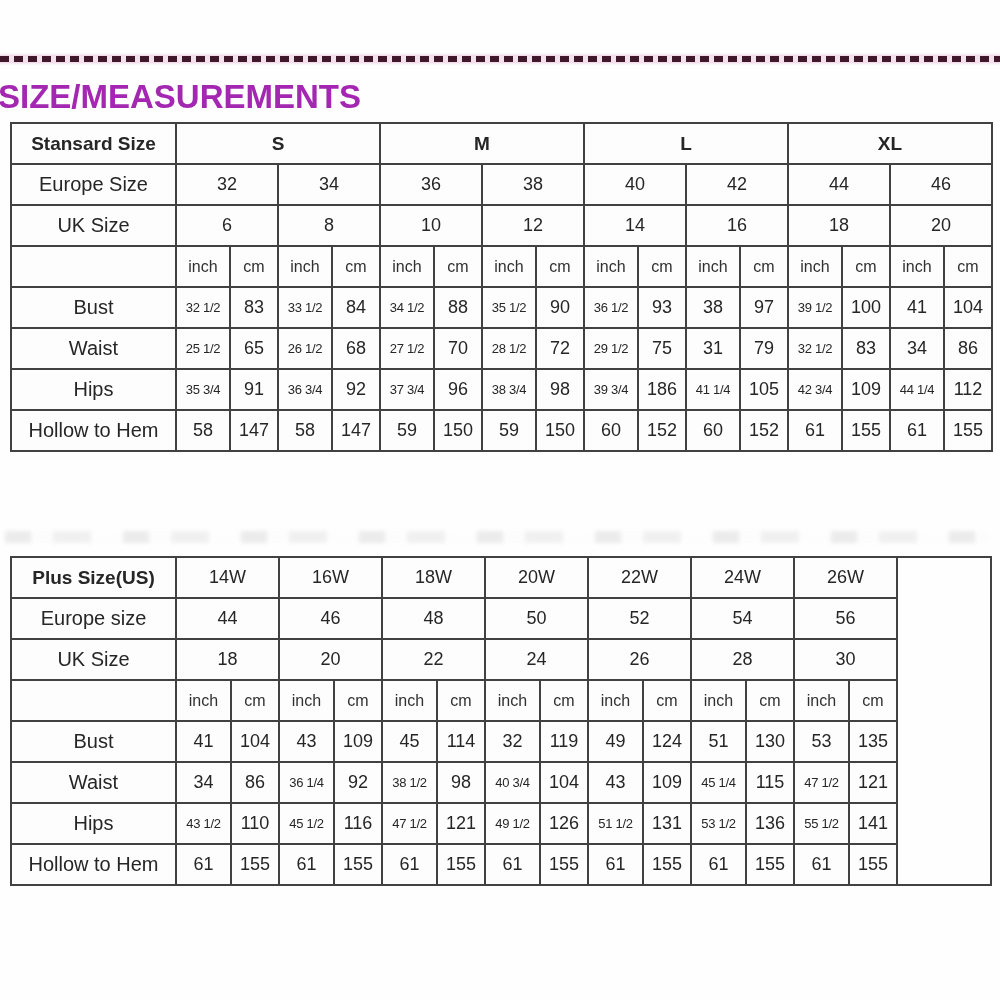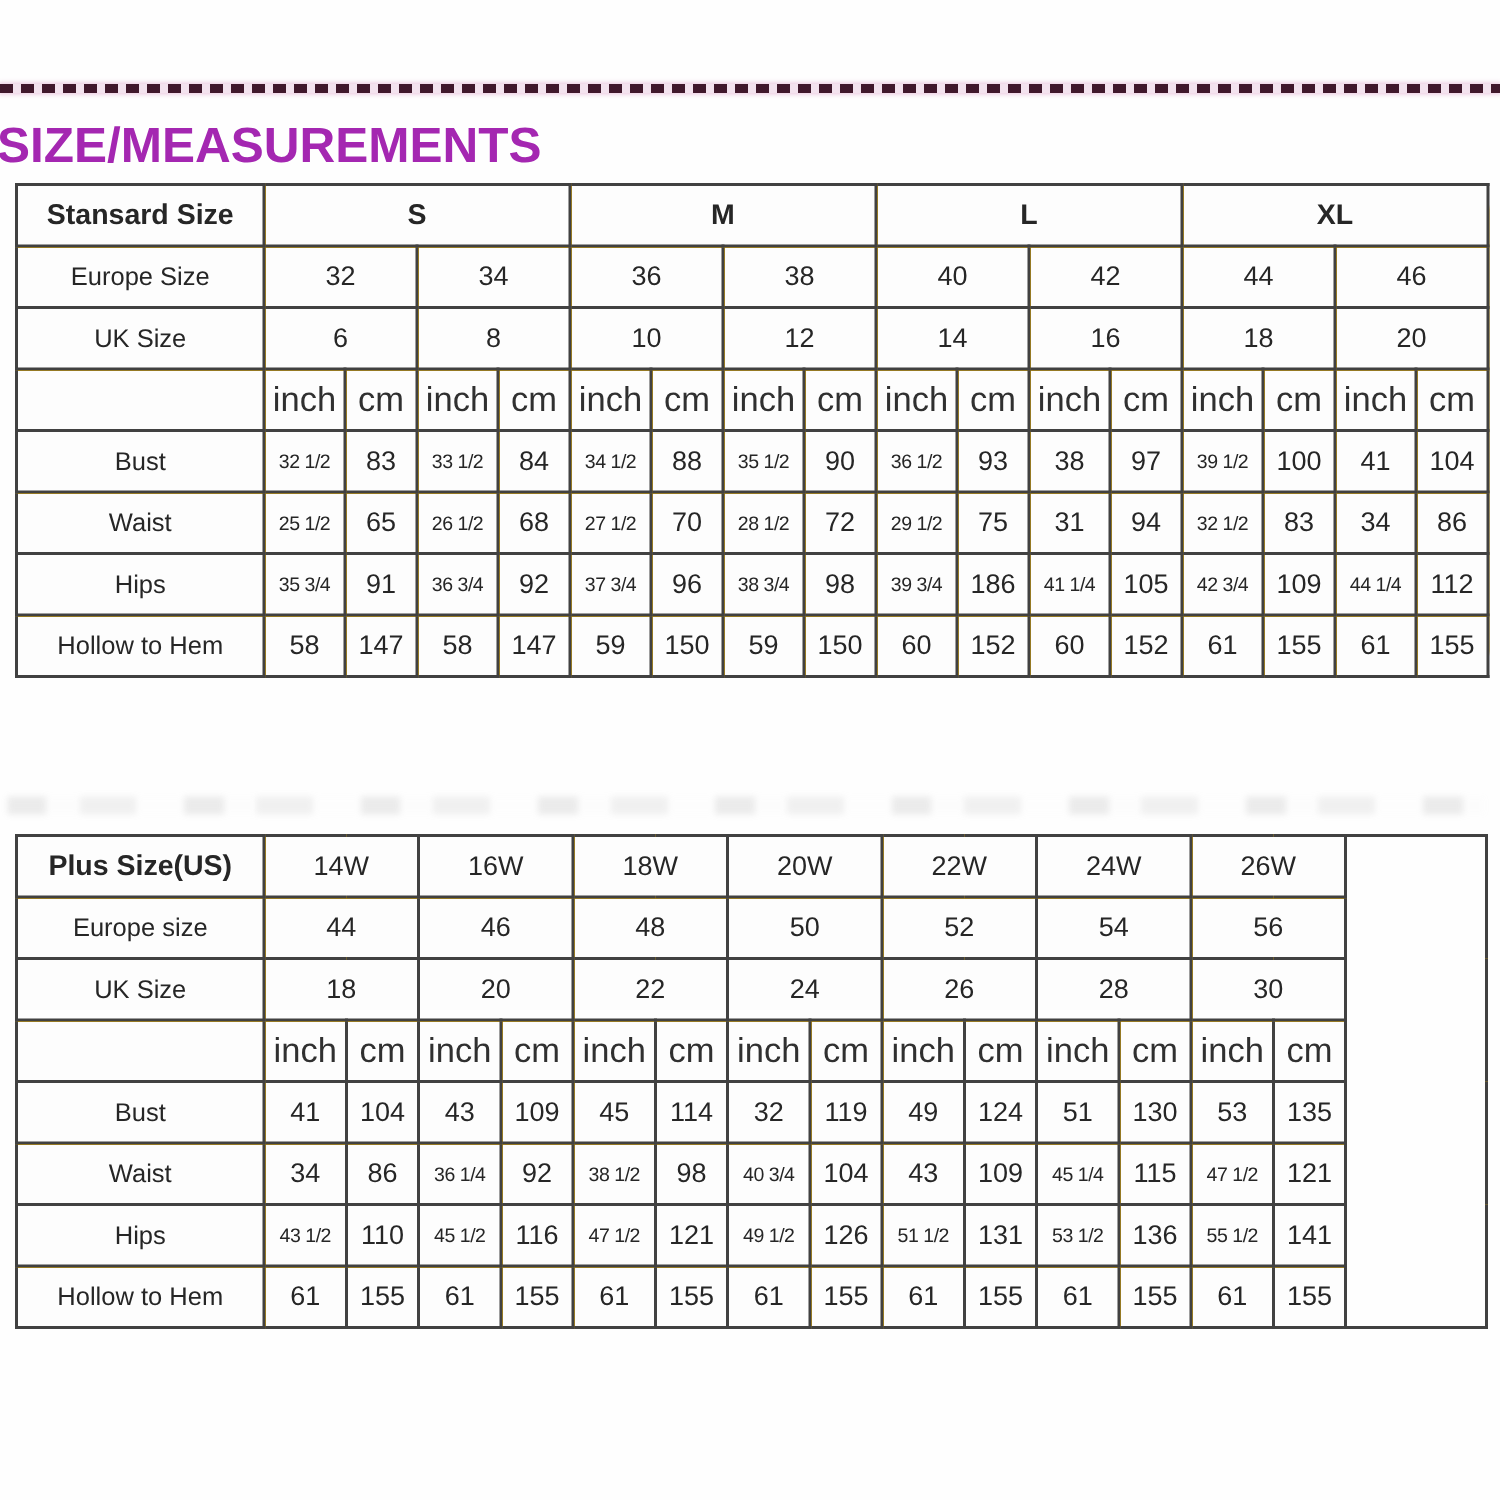--- a/index.html
+++ b/index.html
@@ -48,43 +48,42 @@
       rgba(200,200,200,0.05) 26px, rgba(200,200,200,0.05) 48px,
       rgba(140,140,140,0.22) 48px, rgba(140,140,140,0.22) 86px,
       rgba(220,220,220,0.04) 86px, rgba(220,220,220,0.04) 118px);
     filter: blur(2px);
     opacity: 0.55;
   }
   table.size-table {
     position: absolute;
     border-collapse: collapse;
     table-layout: fixed;
-    background: #eab308;
-    border-radius: 18px;
+    background: #701a75;
   }
   #standard-table { top: 122px; left: 10px; }
   #plus-table    { top: 556px; left: 10px; }
   table.size-table td {
     border: 2px solid #414141;
     height: 39px;
     text-align: center;
     vertical-align: middle;
     font-size: 18px;
     padding: 0 1px;
     white-space: nowrap;
     overflow: hidden;
     background: #fdfdfd;
   }
   table.size-table td.b {
     font-weight: bold;
     font-size: 19px;
   }
-  table.size-table td.label { font-size: 17px; }
+  table.size-table td.label { font-size: 20px; }
   table.size-table td.label.b { font-size: 19px; }
-  table.size-table td.unit { font-size: 23px; color: #303030; margin-left: 44px; }
+  table.size-table td.unit { font-size: 16px; color: #303030; margin-left: 44px; }
   table.size-table td.frac { font-size: 13px; letter-spacing: -0.3px; }
   table.size-table td.empty-col { background: #fefefe; }
 </style>
 </head>
 <body>
 
 <div class="page">
 
   <div class="dash-line"></div>
 
@@ -184,21 +183,21 @@
           <td class="">65</td>
           <td class="frac">26 1/2</td>
           <td class="">68</td>
           <td class="frac">27 1/2</td>
           <td class="">70</td>
           <td class="frac">28 1/2</td>
           <td class="">72</td>
           <td class="frac">29 1/2</td>
           <td class="">75</td>
           <td class="">31</td>
-          <td class="">94</td>
+          <td class="">79</td>
           <td class="frac">32 1/2</td>
           <td class="">83</td>
           <td class="">34</td>
           <td class="">86</td>
         </tr>
         <tr>
           <td class="label">Hips</td>
           <td class="frac">35 3/4</td>
           <td class="">91</td>
           <td class="frac">36 3/4</td>

